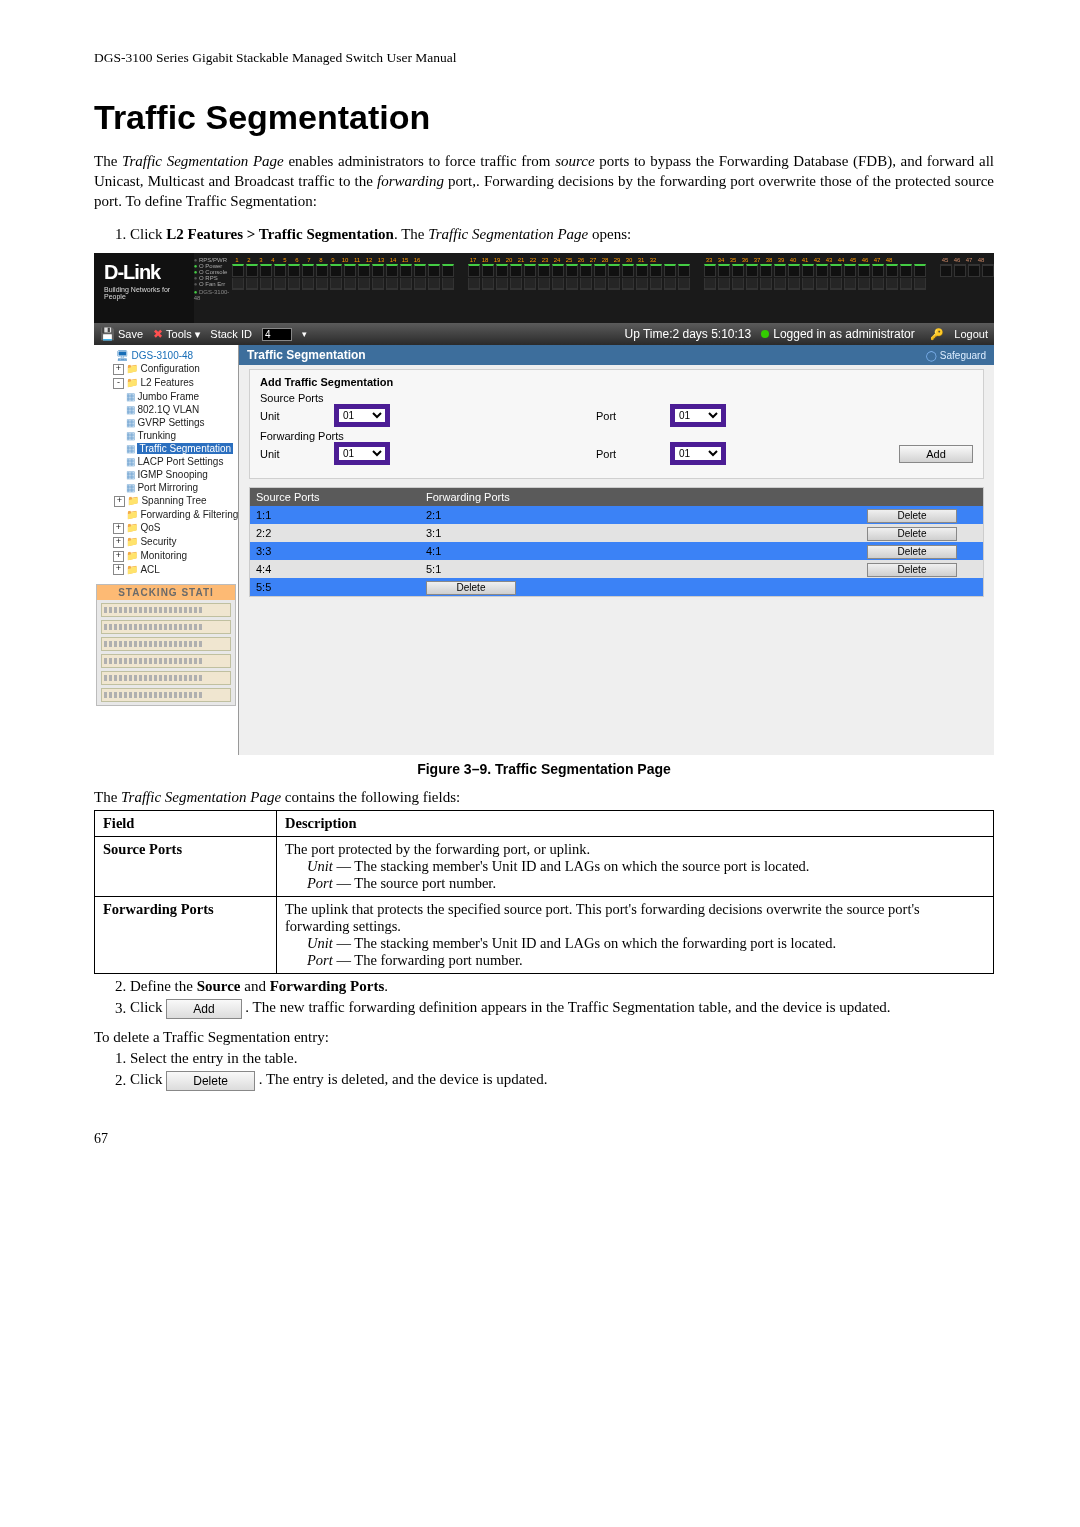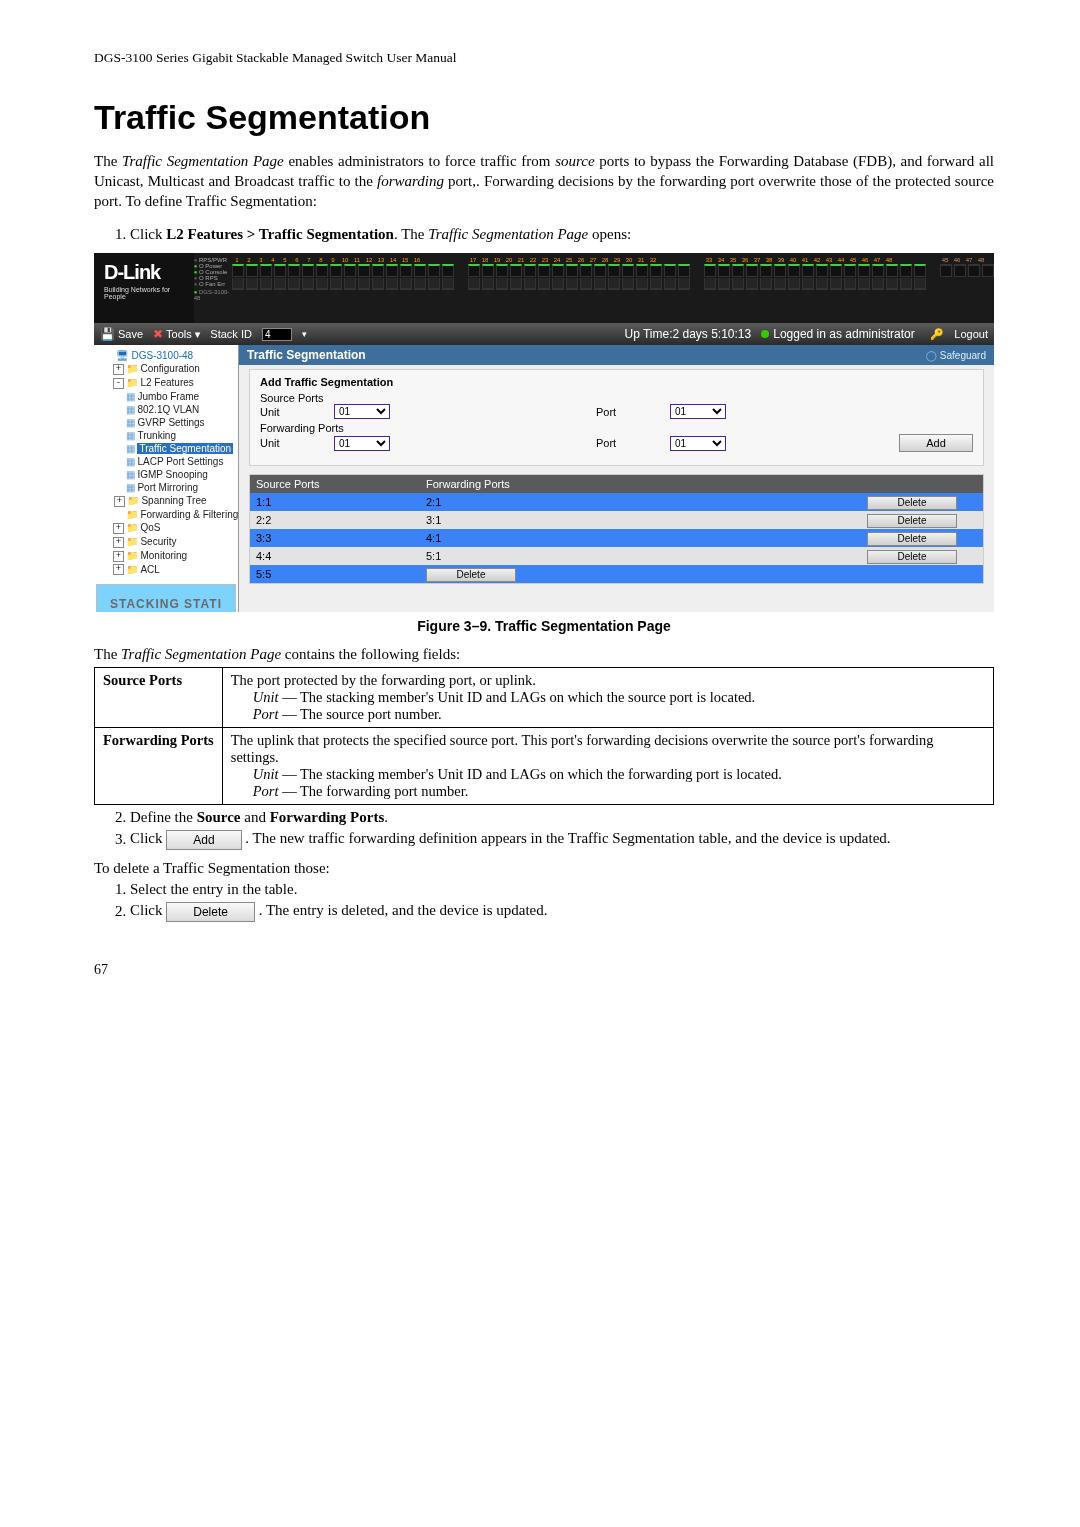--- a/index.html
+++ b/index.html
@@ -52,21 +52,21 @@
     vertical-align: top;
   }
   table.fields .hdr { font-weight: bold; }
   .sub1 { margin-left: 22px; }
   .to-delete { margin: 6px 0 2px; }
   .page-num { margin-top: 40px; font-size: 14px; }
 
   
   .screenshot {
     width: 100%;
-    height: 359px;
+    height: 502px;
     background: #e9e9e9;
     font-family: Tahoma, Arial, sans-serif;
     font-size: 11px;
     color: #000;
     position: relative;
     box-sizing: border-box;
   }
   .ss-header {
     height: 70px;
     background: #1a1a1a;
@@ -153,23 +153,23 @@
   .tree .selected {
     background:#2b6fbf; color:#fff; padding:0 2px; display:inline;
   }
   .stack-status {
     border:1px solid #bcbcbc;
     background:#e8e8e8;
     margin-top: 8px;
     font-size:8px;
   }
   .stack-status .title {
-    background:#7dd3fc; color:#6a6a6a; text-align:center;
-    letter-spacing:1px; font-weight:bold; padding:12px 0;
-    font-size:12px;
+    background:#fdba74; color:#6a6a6a; text-align:center;
+    letter-spacing:1px; font-weight:bold; padding:2px 0;
+    font-size:10px;
   }
   .mini-unit {
     height:12px; margin:3px 4px;
     background:#f0e6d0; border:1px solid #c0c0a0;
     display:flex; align-items:center; gap:2px; padding:0 2px;
   }
   .mini-unit span { display:inline-block; width:3px; height:6px; background:#b0b0b0; }
 
   .content {
     flex:1;
@@ -192,21 +192,21 @@
     background:#f7f7f7;
     margin: 4px 10px;
     border:1px solid #d0d0d0;
     padding:6px 10px 10px;
     font-size:11px;
   }
   .panel .add-title { font-weight:bold; margin-bottom:4px; }
   .panel .row { display:flex; align-items:center; margin-bottom:3px; gap:18px; }
   .panel .row .lab { width:56px; }
   .panel select {
-    font-size:10px; width:56px; border:1px solid #4c1d95; background:#fff;
+    font-size:10px; width:56px; border:5px solid #4c1d95; background:#fff;
   }
   .add-btn {
     background:linear-gradient(#f9f9f9,#d2d2d2);
     border:1px solid #888;
     width:74px; height:18px;
     font-size:11px;
     margin-left:auto;
   }
   .seg-table {
     margin: 8px 10px 0;
@@ -702,20 +702,24 @@
     </div>
   </div>
 </div>
 
 <div class="caption">Figure 3–9. Traffic Segmentation Page</div>
 
 <p class="desc-intro">The <i>Traffic Segmentation Page</i> contains the following fields:</p>
 
 <table class="fields">
   <tbody>
+      <tr>
+    <td class="hdr" style="width:165px">Field</td>
+    <td class="hdr">Description</td>
+  </tr>
   <tr>
     <td><b>Source Ports</b></td>
     <td>
       <div>The port protected by the forwarding port, or uplink.</div>
       <div class="sub1"><i>Unit</i> — The stacking member's Unit ID and LAGs on which the source port is located.</div>
       <div class="sub1"><i>Port</i> — The source port number.</div>
     </td>
   </tr>
   <tr>
     <td><b>Forwarding Ports</b></td>
@@ -730,21 +734,21 @@
 
 <ol class="steps" start="2">
   <li>Define the <b>Source</b> and <b>Forwarding Ports</b>.</li>
   <li>
     <span>Click </span>
     <span class="step-btn">Add</span>
     <span>. The new traffic forwarding definition appears in the Traffic Segmentation table, and the device is updated.</span>
   </li>
 </ol>
 
-<p class="to-delete">To delete a Traffic Segmentation those:</p>
+<p class="to-delete">To delete a Traffic Segmentation entry:</p>
 <ol class="steps">
   <li>Select the entry in the table.</li>
   <li>
     <span>Click </span>
     <span class="step-btn">Delete</span>
     <span>. The entry is deleted, and the device is updated.</span>
   </li>
 </ol>
 
 <div class="page-num">67</div>

